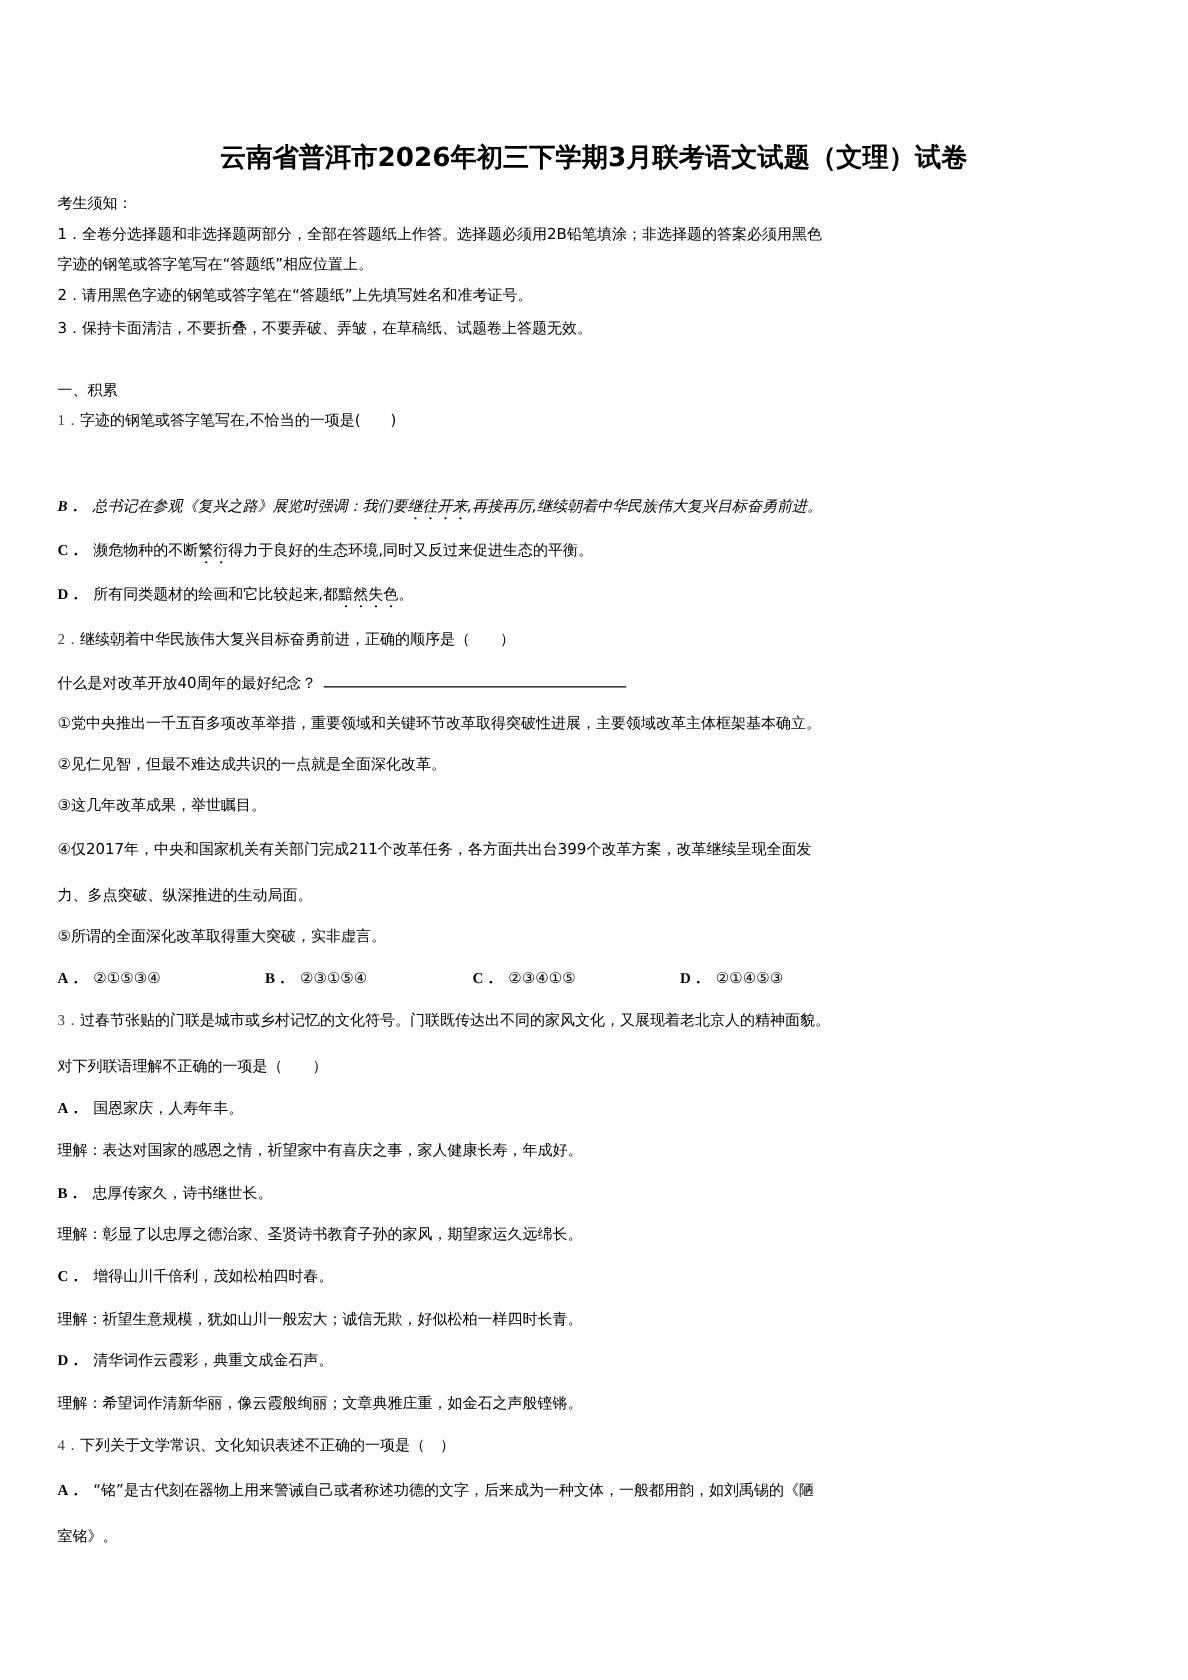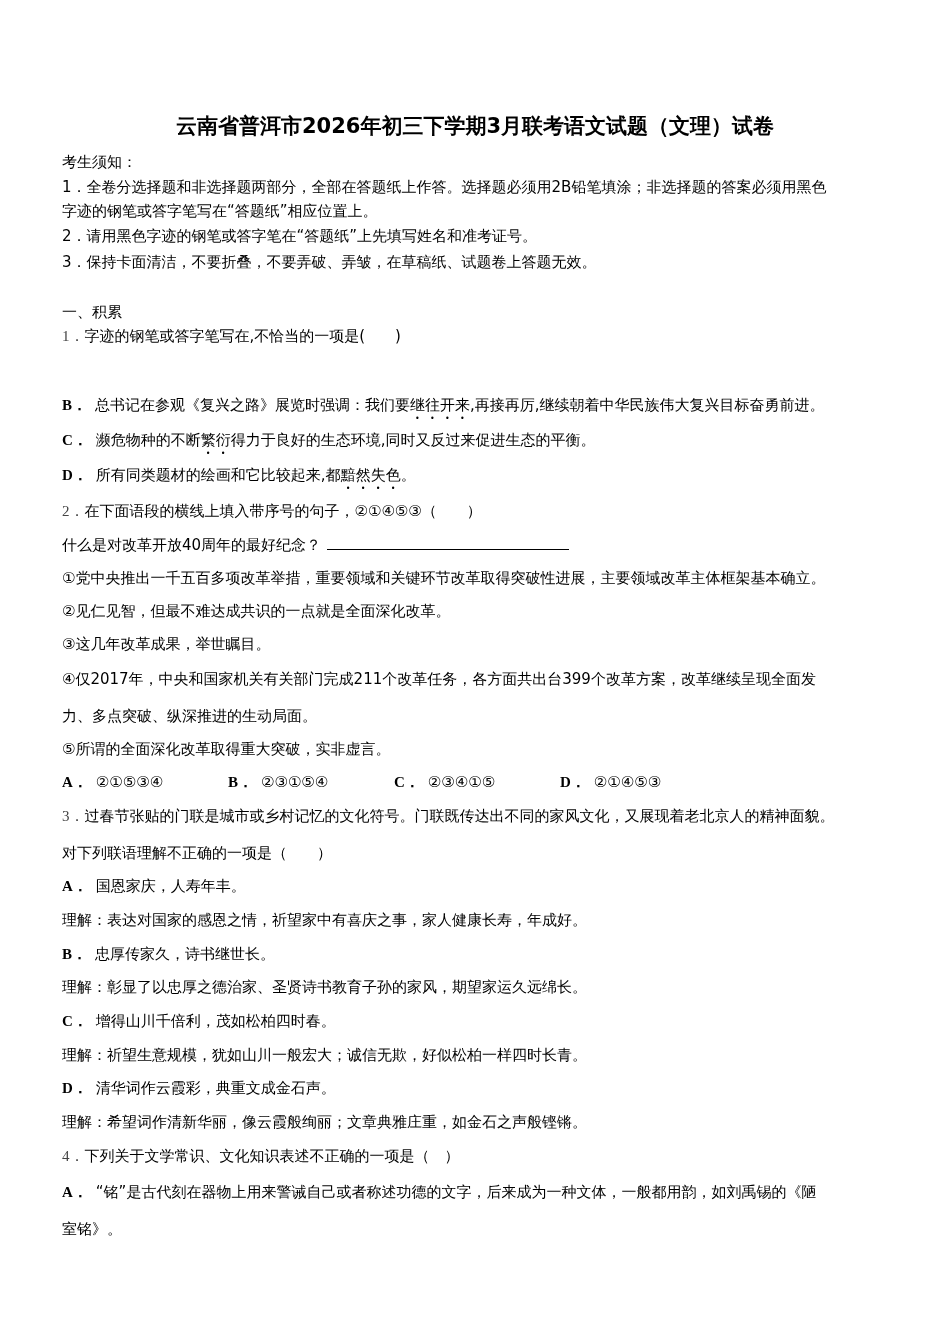--- a/index.html
+++ b/index.html
@@ -30,23 +30,22 @@
       text-align: center;
       font-size: 21px;
       font-weight: bold;
       letter-spacing: 0px;
       white-space: nowrap;
     }
     .line {
       position: absolute;
       left: 46px;
       white-space: nowrap;
-      font-size: 15px;
+      font-size: 12px;
       line-height: 20px;
-      margin-left: 16px;
     }
     .num { font-family: "Liberation Serif", "DejaVu Serif", serif; color: #444; font-weight: normal; }
     .letter { font-family: "Liberation Serif", "DejaVu Serif", serif; font-weight: bold; margin-right: 8px; }
     .dotted { text-emphasis: dot; -webkit-text-emphasis: dot; text-emphasis-position: under; -webkit-text-emphasis-position: under; }
     .blank {
       display: inline-block;
       width: 242px;
       border-bottom: 1px solid #000;
       height: 14px;
       vertical-align: baseline;
@@ -67,32 +66,32 @@
   <div class="line" style="top:177px;">1．全卷分选择题和非选择题两部分，全部在答题纸上作答。选择题必须用2B铅笔填涂；非选择题的答案必须用黑色</div>
   <div class="line" style="top:201px;">字迹的钢笔或答字笔写在“答题纸”相应位置上。</div>
   <div class="line" style="top:226px;">2．请用黑色字迹的钢笔或答字笔在“答题纸”上先填写姓名和准考证号。</div>
   <div class="line" style="top:252px;">3．保持卡面清洁，不要折叠，不要弄破、弄皱，在草稿纸、试题卷上答题无效。</div>
 
   <div class="line" style="top:302px;">一、积累</div>
 
   <div class="line" style="top:326px;">
     <span class="num">1．</span><span>字迹的钢笔或答字笔写在,不恰当的一项是(　　)</span>
   </div>
-  <div class="line" style="top:395px;">
+  <div class="line" style="top:395px;font-style:italic;">
     <span class="letter">B．</span><span>总书记在参观《复兴之路》展览时强调：我们要</span><span class="dotted">继往开来</span><span>,再接再厉,继续朝着中华民族伟大复兴目标奋勇前进。</span>
   </div>
   <div class="line" style="top:430px;">
     <span class="letter">C．</span><span>濒危物种的不断</span><span class="dotted">繁衍</span><span>得力于良好的生态环境,同时又反过来促进生态的平衡。</span>
   </div>
   <div class="line" style="top:465px;">
     <span class="letter">D．</span><span>所有同类题材的绘画和它比较起来,都</span><span class="dotted">黯然失色</span><span>。</span>
   </div>
 
   <div class="line" style="top:501px;">
-    <span class="num">2．</span><span>在下面语段的横线上填入带序号的句子，②①④⑤③（　　）</span>
+    <span class="num">2．</span><span>继续朝着中华民族伟大复兴目标奋勇前进，正确的顺序是（　　）</span>
   </div>
   <div class="line" style="top:535px;">
     <span>什么是对改革开放40周年的最好纪念？</span><span class="blank"></span>
   </div>
   <div class="line" style="top:568px;">①党中央推出一千五百多项改革举措，重要领域和关键环节改革取得突破性进展，主要领域改革主体框架基本确立。</div>
   <div class="line" style="top:601px;">②见仁见智，但最不难达成共识的一点就是全面深化改革。</div>
   <div class="line" style="top:634px;">③这几年改革成果，举世瞩目。</div>
   <div class="line" style="top:669px;">④仅2017年，中央和国家机关有关部门完成211个改革任务，各方面共出台399个改革方案，改革继续呈现全面发</div>
   <div class="line" style="top:706px;">力、多点突破、纵深推进的生动局面。</div>
   <div class="line" style="top:739px;">⑤所谓的全面深化改革取得重大突破，实非虚言。</div>

